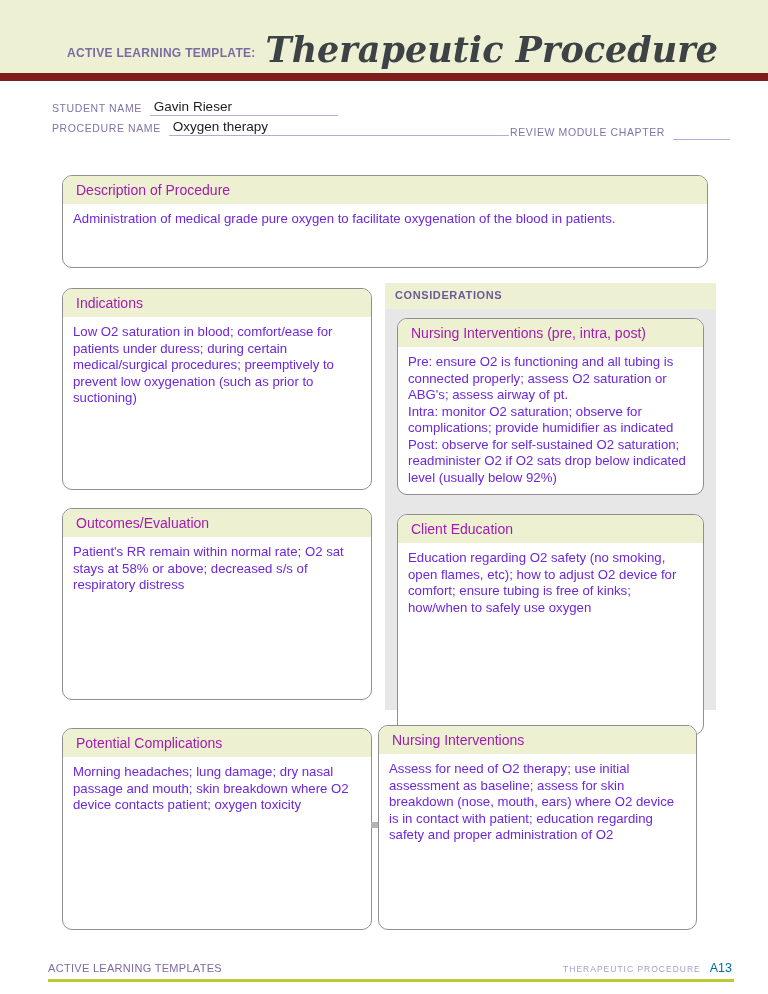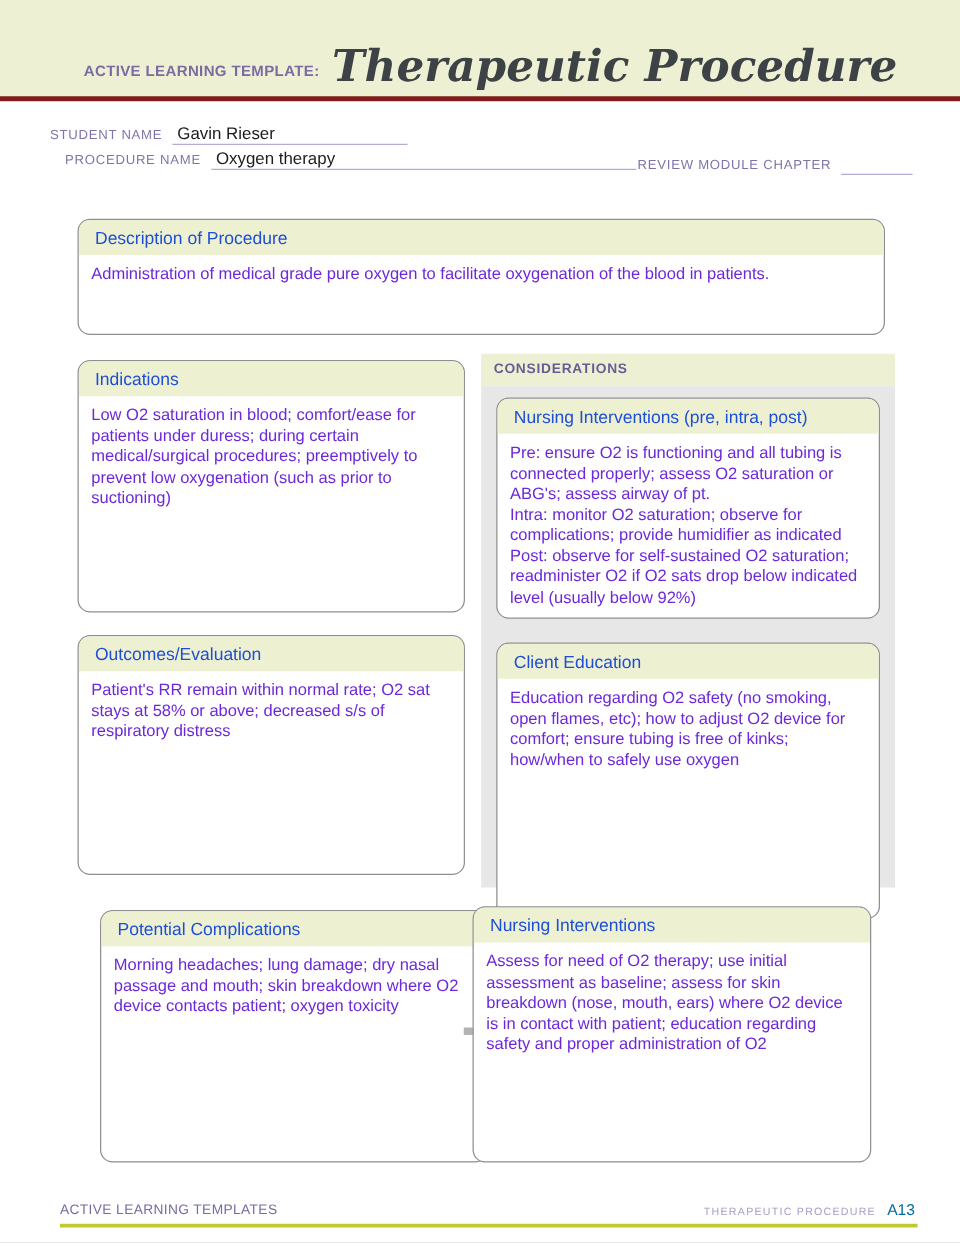--- a/index.html
+++ b/index.html
@@ -4,63 +4,63 @@
 <style>
   * { margin:0; padding:0; box-sizing:border-box; }
   html,body { background:#cfcfcf; }
   .page {
     position:relative; width:768px; height:994px; background:#ffffff;
     font-family:"Liberation Sans", sans-serif; overflow:hidden; margin:0 auto;
   }
   
   .band {
     position:absolute; top:0; left:0; width:768px; height:81px;
-    background:#edf0d3; border-bottom:4px solid #7f1d1d;
+    background:#edf0d3; border-bottom:8px solid #7f1d1d;
     display:flex; align-items:flex-end; padding:0 0 6px 67px;
   }
   .eyebrow {
     font-size:12px; font-weight:bold; color:#7b6ba2; letter-spacing:0.3px;
     padding-bottom:7px; white-space:nowrap;
   }
   .title {
     font-family:"DejaVu Serif", serif; font-style:italic; font-weight:600;
     font-size:35px; color:#3d4246; margin-left:10px; line-height:1; white-space:nowrap;
   }
   
   .meta-row { position:absolute; display:flex; align-items:flex-end; }
   .meta-label {
     font-size:10.5px; color:#8173a8; letter-spacing:0.6px; padding-bottom:2px; white-space:nowrap;
   }
   .meta-field {
     border-bottom:1.3px solid #b7abd6; font-size:13.5px; color:#1c1c1c;
     margin-left:8px; padding:0 0 1px 4px; white-space:nowrap;
   }
-  .row1 { top:99px;  left:40px; }
+  .row1 { top:99px;  left:52px; }
   .row2 { top:119px; left:52px; }
   .row3 { top:124px; left:510px; }
   .f-student   { width:188px; }
   .f-procedure { width:340px; }
   .f-review    { width:57px; height:16px; }
   
   .box {
     position:absolute; background:#fff; border:1.5px solid #8f8f8f;
     border-radius:10px; overflow:hidden;
   }
   .box-header {
-    background:#eef0d2; padding:6px 13px 6px; font-size:14px; color:#1d4ed8;
+    background:#eef0d2; padding:6px 13px 6px; font-size:14px; color:#a21caf;
     border-top-left-radius:8px; border-top-right-radius:8px;
   }
   .box-body {
     padding:7px 10px; font-size:13.2px; color:#6d28d9; line-height:1.25;
   }
   .prewrap { white-space:pre-line; }
   .b-desc  { top:175px; left:62px;  width:646px; height:93px;  }
   .b-ind   { top:288px; left:62px;  width:310px; height:202px; }
   .b-out   { top:508px; left:62px;  width:310px; height:192px; }
-  .b-comp  { top:728px; left:80px;  width:310px; height:202px; }
+  .b-comp  { top:728px; left:62px;  width:310px; height:202px; }
   .b-nurs2 { top:725px; left:378px; width:319px; height:205px; }
   
   .panel { position:absolute; top:283px; left:385px; width:331px; height:427px; }
   .panel-label {
     background:#edf0d3; height:26px; padding:6px 0 0 10px;
     font-size:11px; font-weight:bold; color:#6b5b94; letter-spacing:0.6px;
   }
   .panel-body { background:#e7e7e7; height:401px; padding:9px 12px 0; }
   .box.inner { position:relative; width:100%; }
   .i-pre { height:177px; margin-bottom:19px; }

